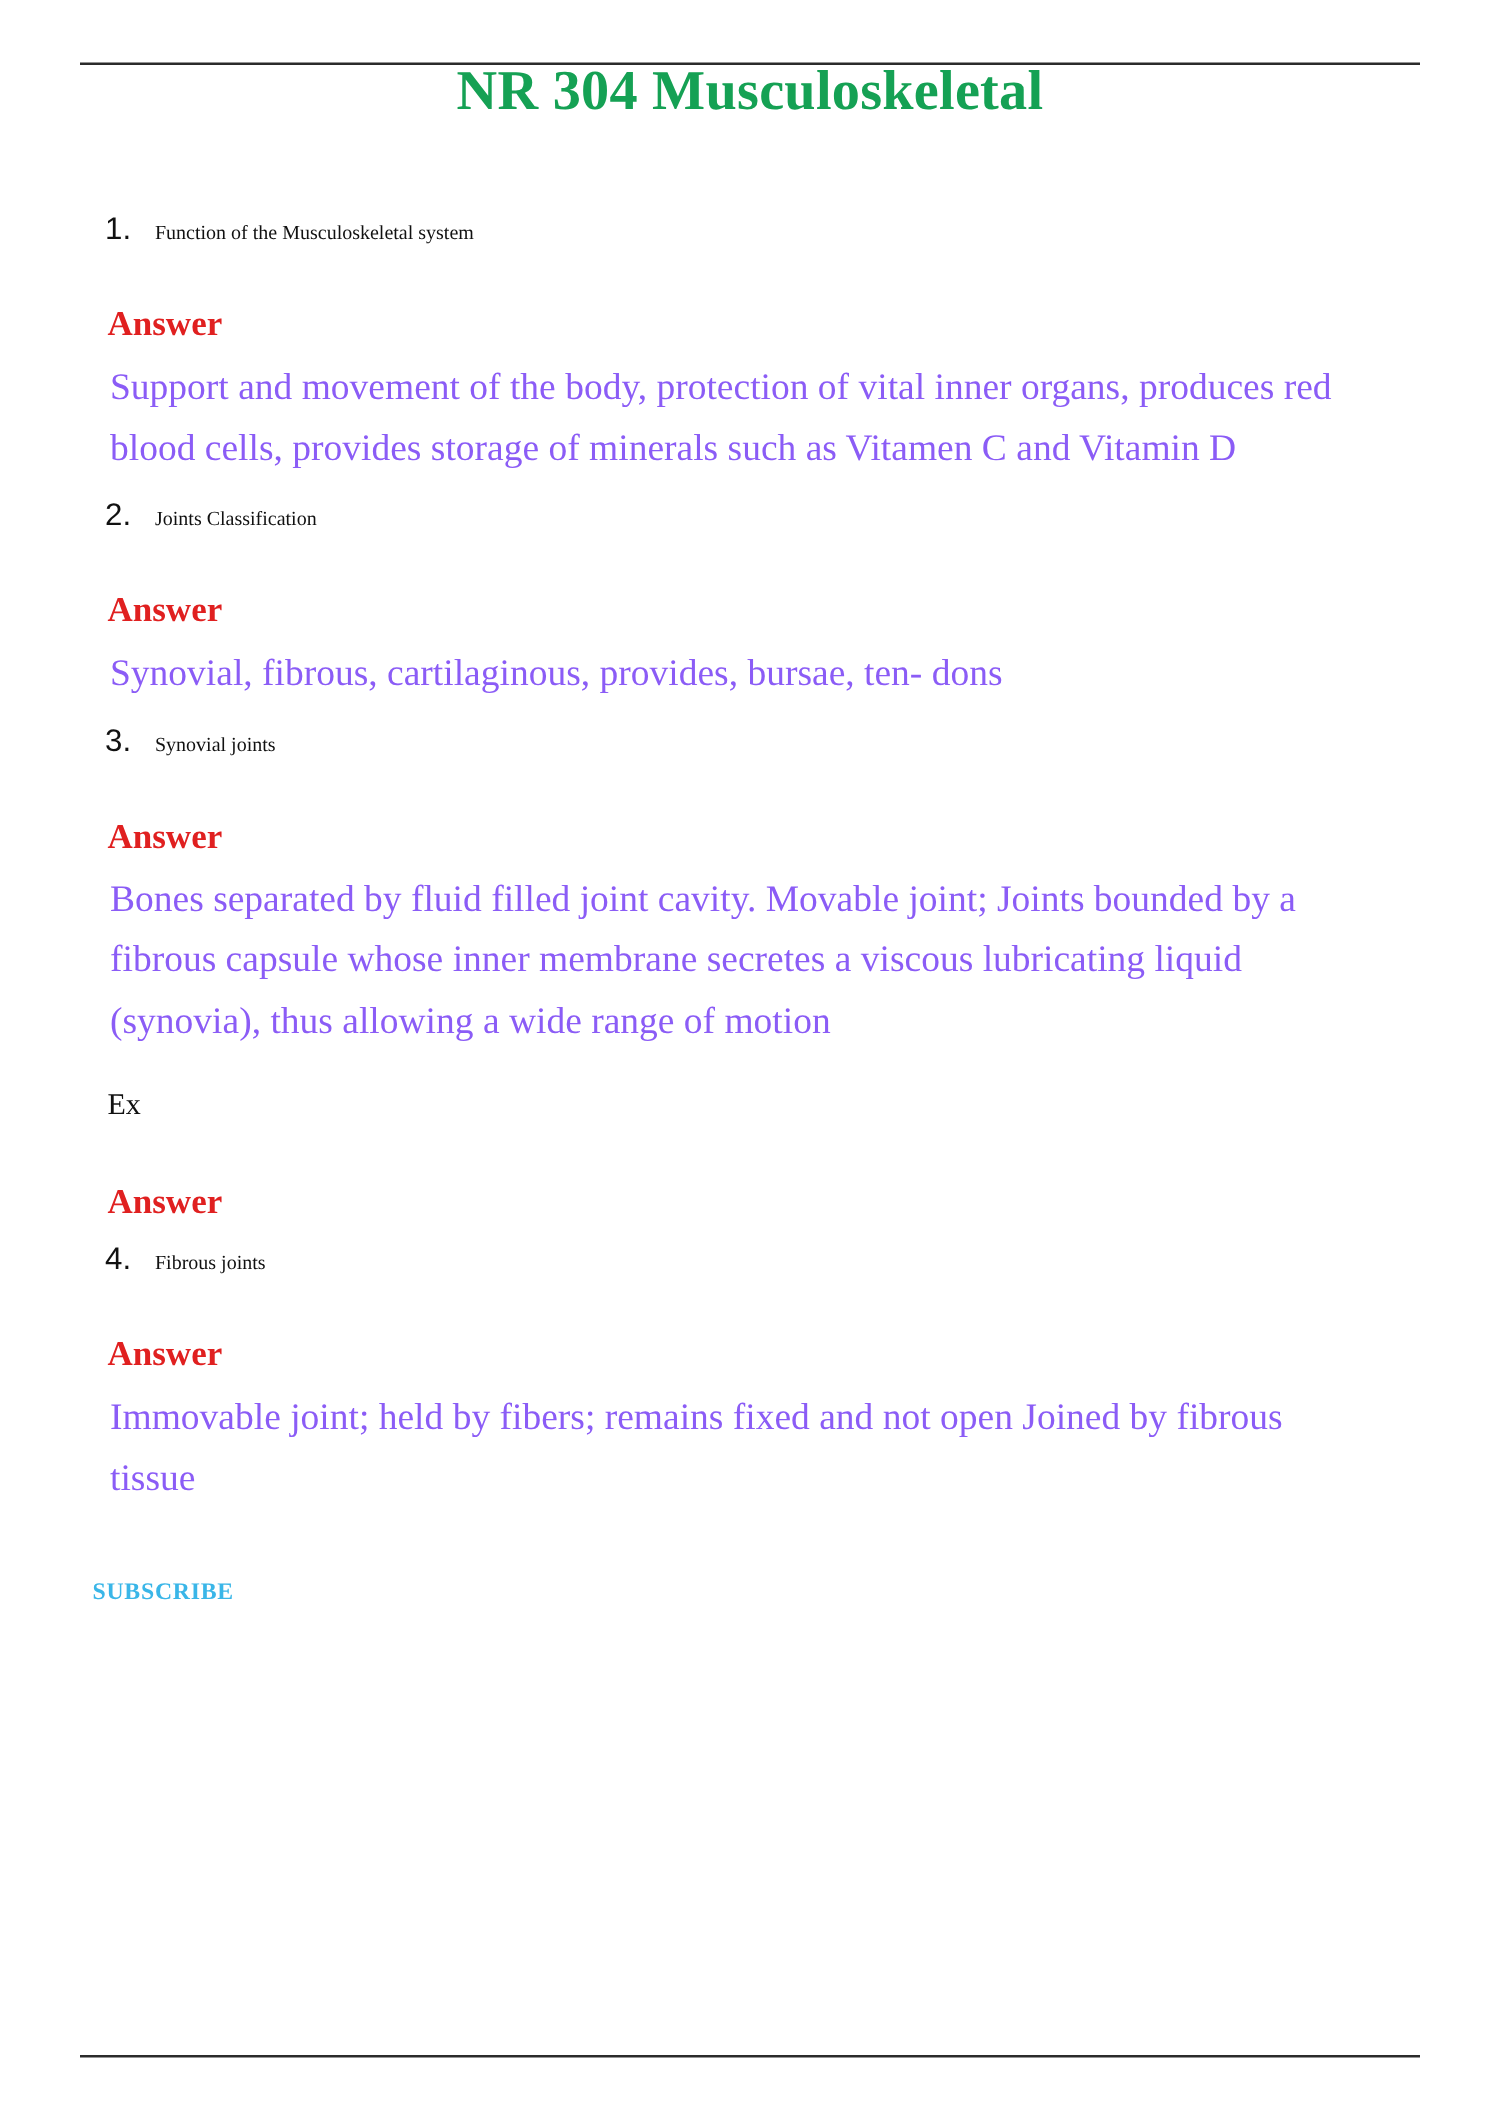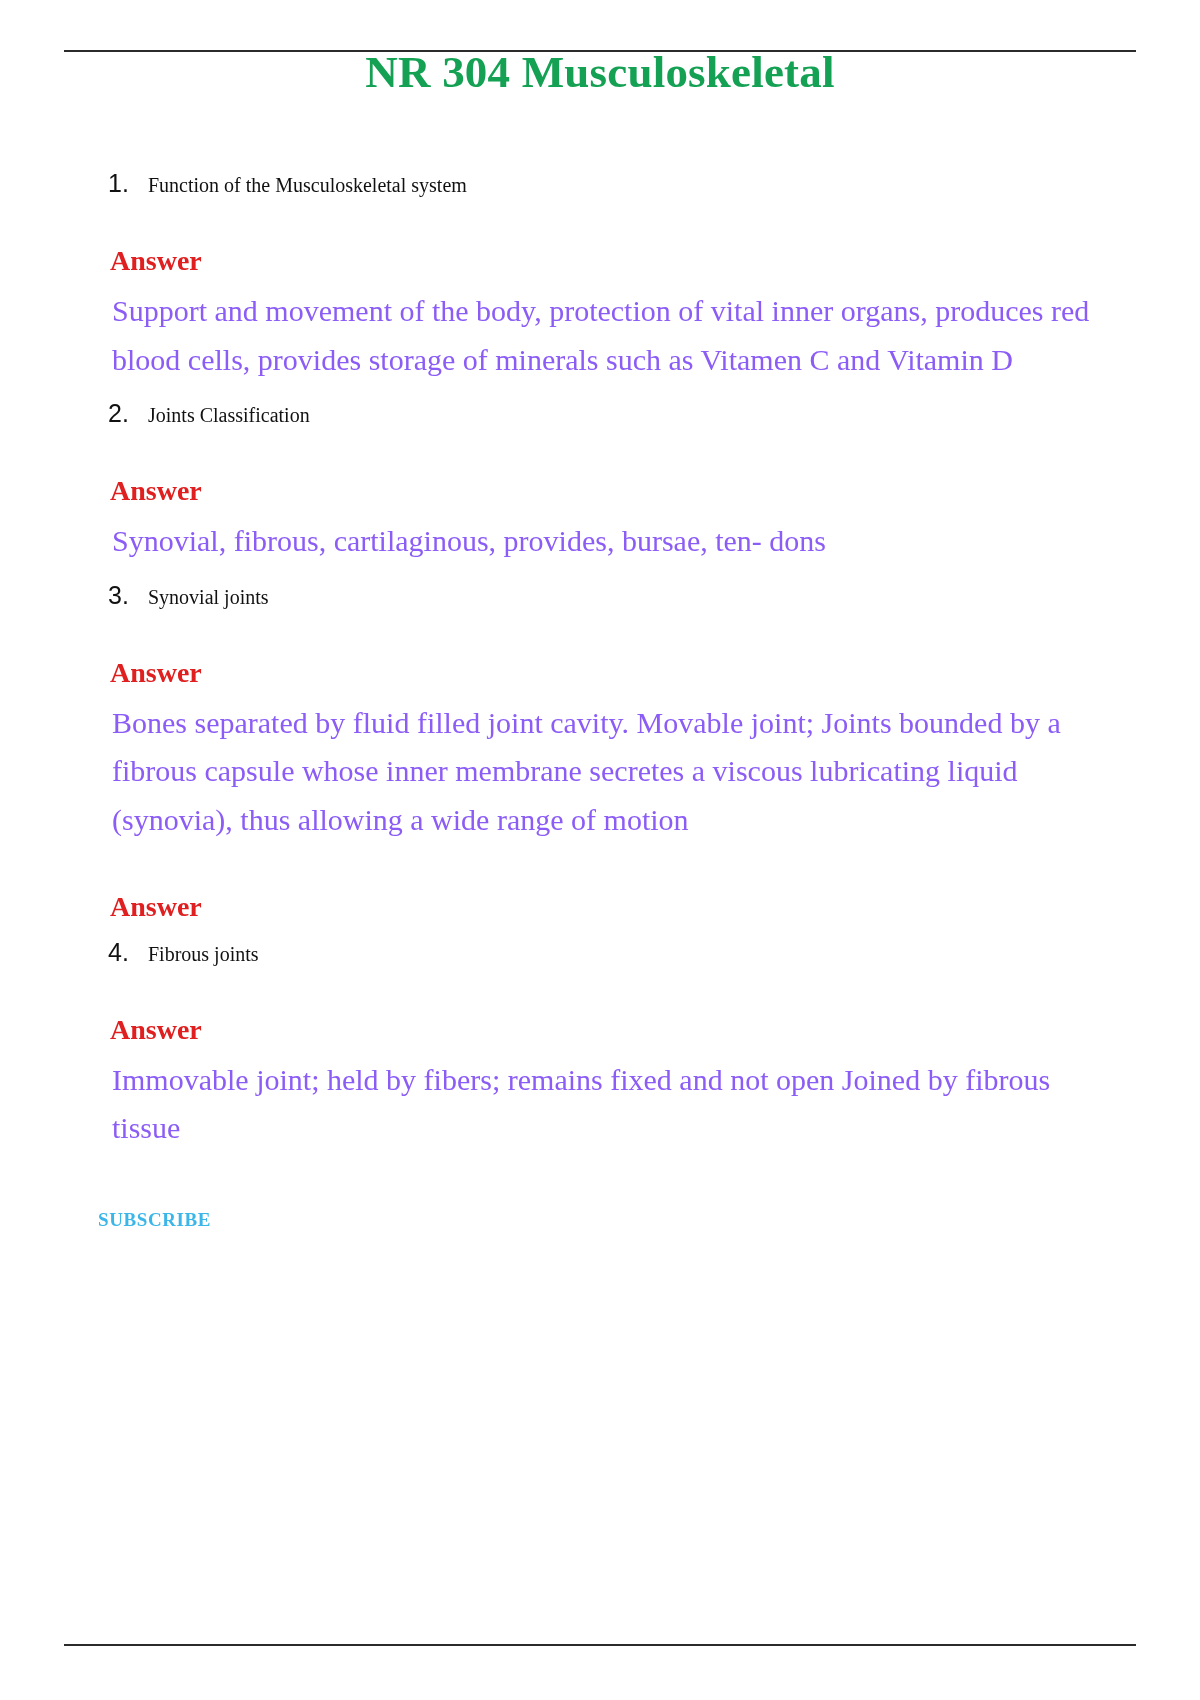--- a/index.html
+++ b/index.html
@@ -13,21 +13,21 @@
     font-family: "Liberation Serif", serif;
     color: #1a1a1a;
     position: relative;
     overflow: hidden;
   }
   .page {
     position: relative;
     width: 1200px;
     height: 1700px;
     box-sizing: border-box;
-    padding: 0 88px;
+    padding: 0 64px;
   }
   .rule {
     border: 0;
     border-top: 2px solid #2b2b2b;
     margin: 0;
   }
   .rule-top {
     position: absolute;
     left: 64px;
     right: 64px;
@@ -65,21 +65,21 @@
   }
   .q-num {
     font-family: "Liberation Sans", sans-serif;
     font-size: 25px;
     color: #111111;
     min-width: 28px;
     line-height: 1.2;
   }
   .q-text {
     font-family: "Liberation Serif", serif;
-    font-size: 20px;
+    font-size: 16px;
     color: #111111;
     line-height: 1.35;
     text-align: right;
   }
   .plain-question {
     font-family: "Liberation Serif", serif;
     font-size: 24px;
     color: #111111;
     margin: 0 0 0 12px;
     padding-top: 22px;
@@ -148,20 +148,21 @@
     <div class="qa-block">
       <div class="question">
         <span class="q-num">3.</span>
         <span class="q-text">Synovial joints</span>
       </div>
       <div class="answer-label">Answer</div>
       <div class="answer-text">Bones separated by fluid filled joint cavity. Movable joint; Joints bounded by a fibrous capsule whose inner membrane secretes a viscous lubricating liquid (synovia), thus allowing a wide range of motion</div>
     </div>
 
     <div class="qa-block">
+      <div class="plain-question">Ex</div>
       <div class="answer-label">Answer</div>
     </div>
 
     <div class="qa-block">
       <div class="question">
         <span class="q-num">4.</span>
         <span class="q-text">Fibrous joints</span>
       </div>
       <div class="answer-label">Answer</div>
       <div class="answer-text">Immovable joint; held by fibers; remains fixed and not open Joined by fibrous tissue</div>

